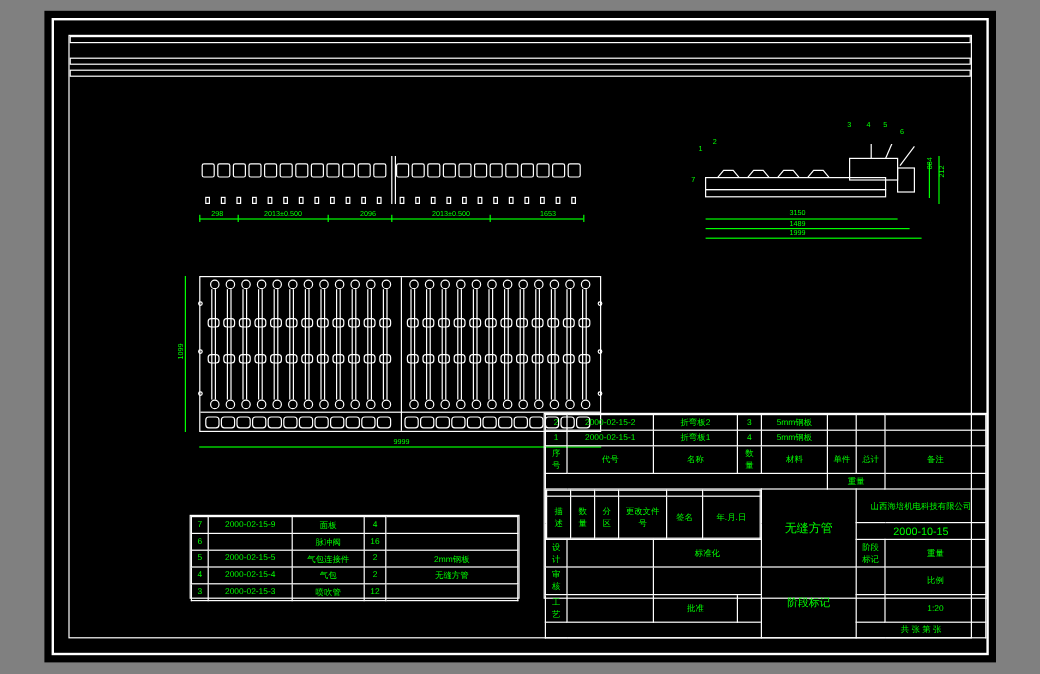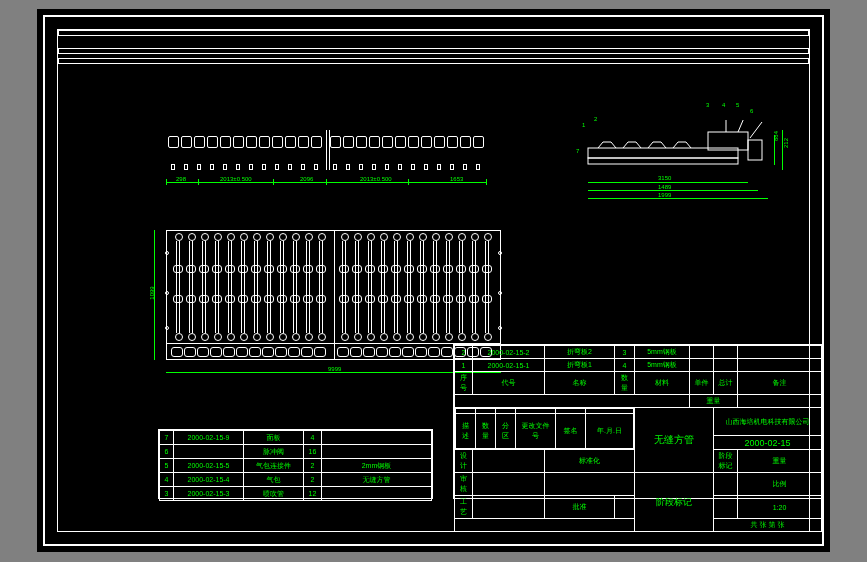--- a/index.html
+++ b/index.html
@@ -422,21 +422,21 @@
               <td>签名</td>
               <td>年.月.日</td>
             </tr>
                   </tbody>
                 </table>
           </td>
           <td colspan="2" rowspan="3" style="font-size:10px">无缝方管</td>
           <td colspan="2">山西海培机电科技有限公司</td>
         </tr>
         <tr style="height:14px">
-          <td colspan="2" style="font-size:9px">2000-02-15</td>
+          <td colspan="2" style="font-size:9px">2000-10-15</td>
         </tr>
         <tr style="height:12px">
           <td>设计</td>
               <td></td>
               <td colspan="2">标准化</td>
           <td>阶段标记</td>
               <td>重量</td>
         </tr>
         <tr style="height:12px">
           <td>审核</td>

